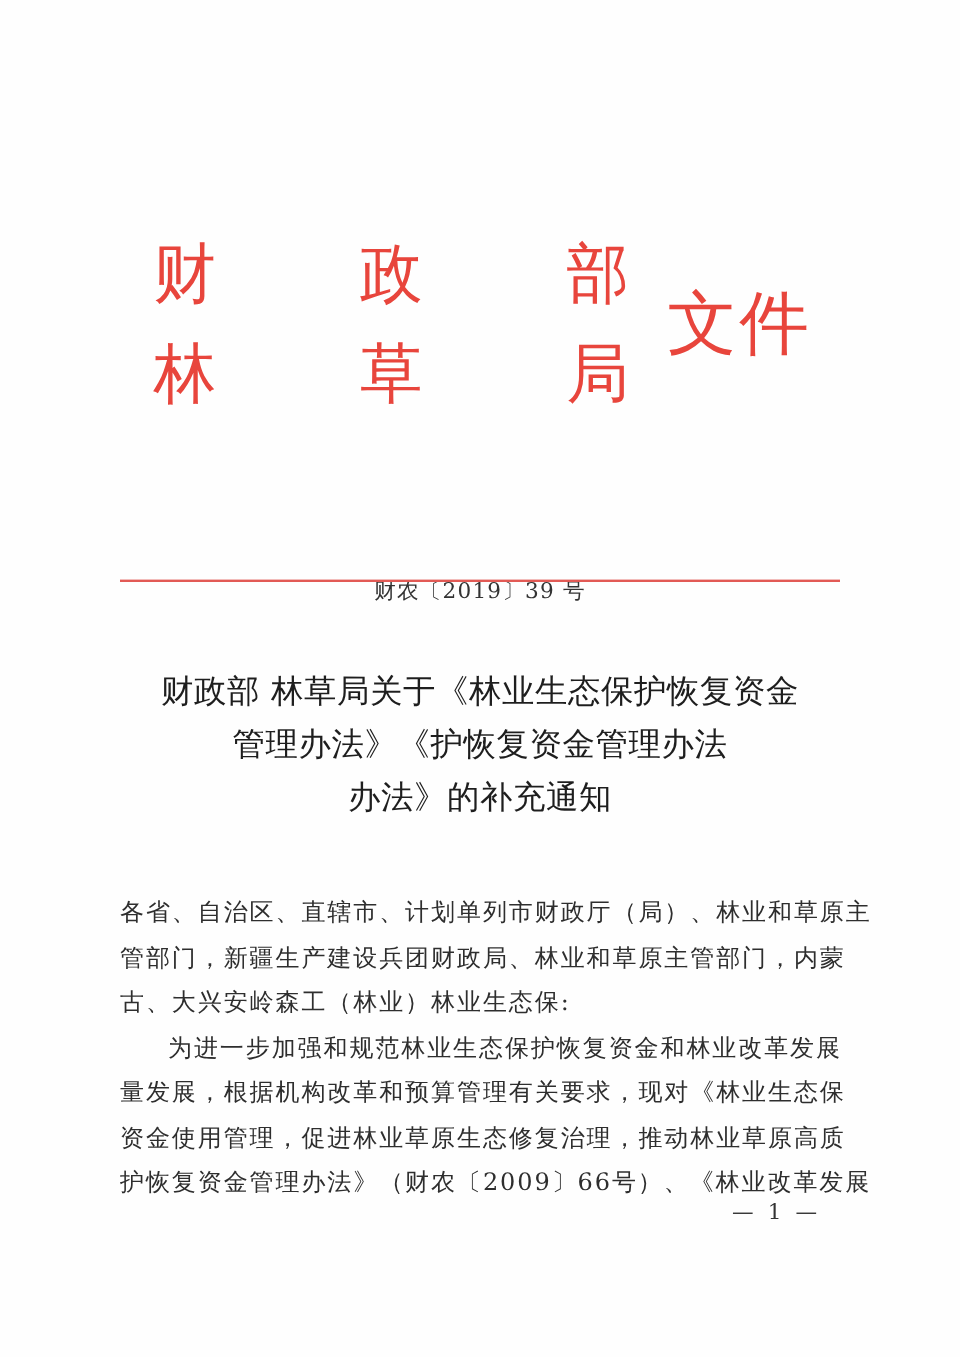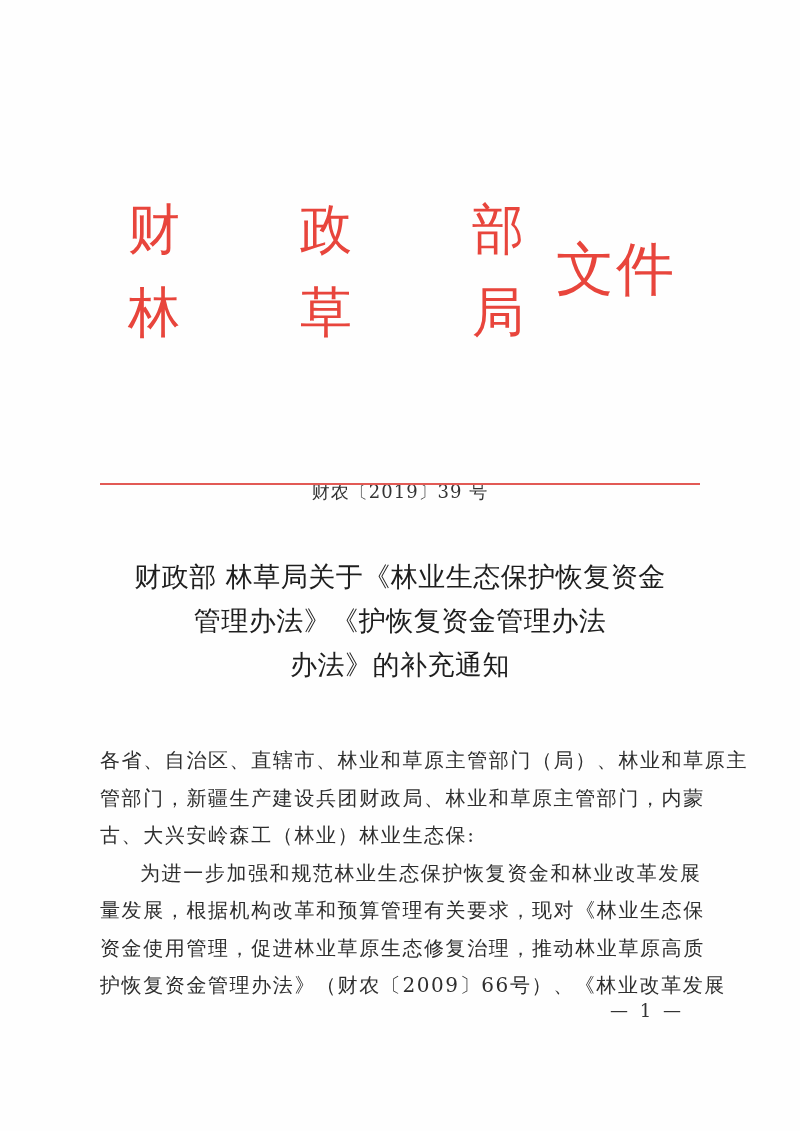--- a/index.html
+++ b/index.html
@@ -121,21 +121,21 @@
 
   <div class="red-rule"></div>
 
   <div class="title">
     <span class="line">财政部  林草局关于《林业生态保护恢复资金</span>
     <span class="line">管理办法》《护恢复资金管理办法</span>
     <span class="line">办法》的补充通知</span>
   </div>
 
   <div class="body-text">
-    <span class="line">各省、自治区、直辖市、林业和草原主管部门（局）、林业和草原主</span>
+    <span class="line">各省、自治区、直辖市、计划单列市财政厅（局）、林业和草原主</span>
     <span class="line">管部门，新疆生产建设兵团财政局、林业和草原主管部门，内蒙</span>
     <span class="line">古、大兴安岭森工（林业）林业生态保:</span>
     <span class="line indent">为进一步加强和规范林业生态保护恢复资金和林业改革发展</span>
     <span class="line">量发展，根据机构改革和预算管理有关要求，现对《林业生态保</span>
     <span class="line">资金使用管理，促进林业草原生态修复治理，推动林业草原高质</span>
     <span class="line">护恢复资金管理办法》（财农〔2009〕66号）、《林业改革发展</span>
   </div>
 
   <div class="page-number">— 1 —</div>
 

